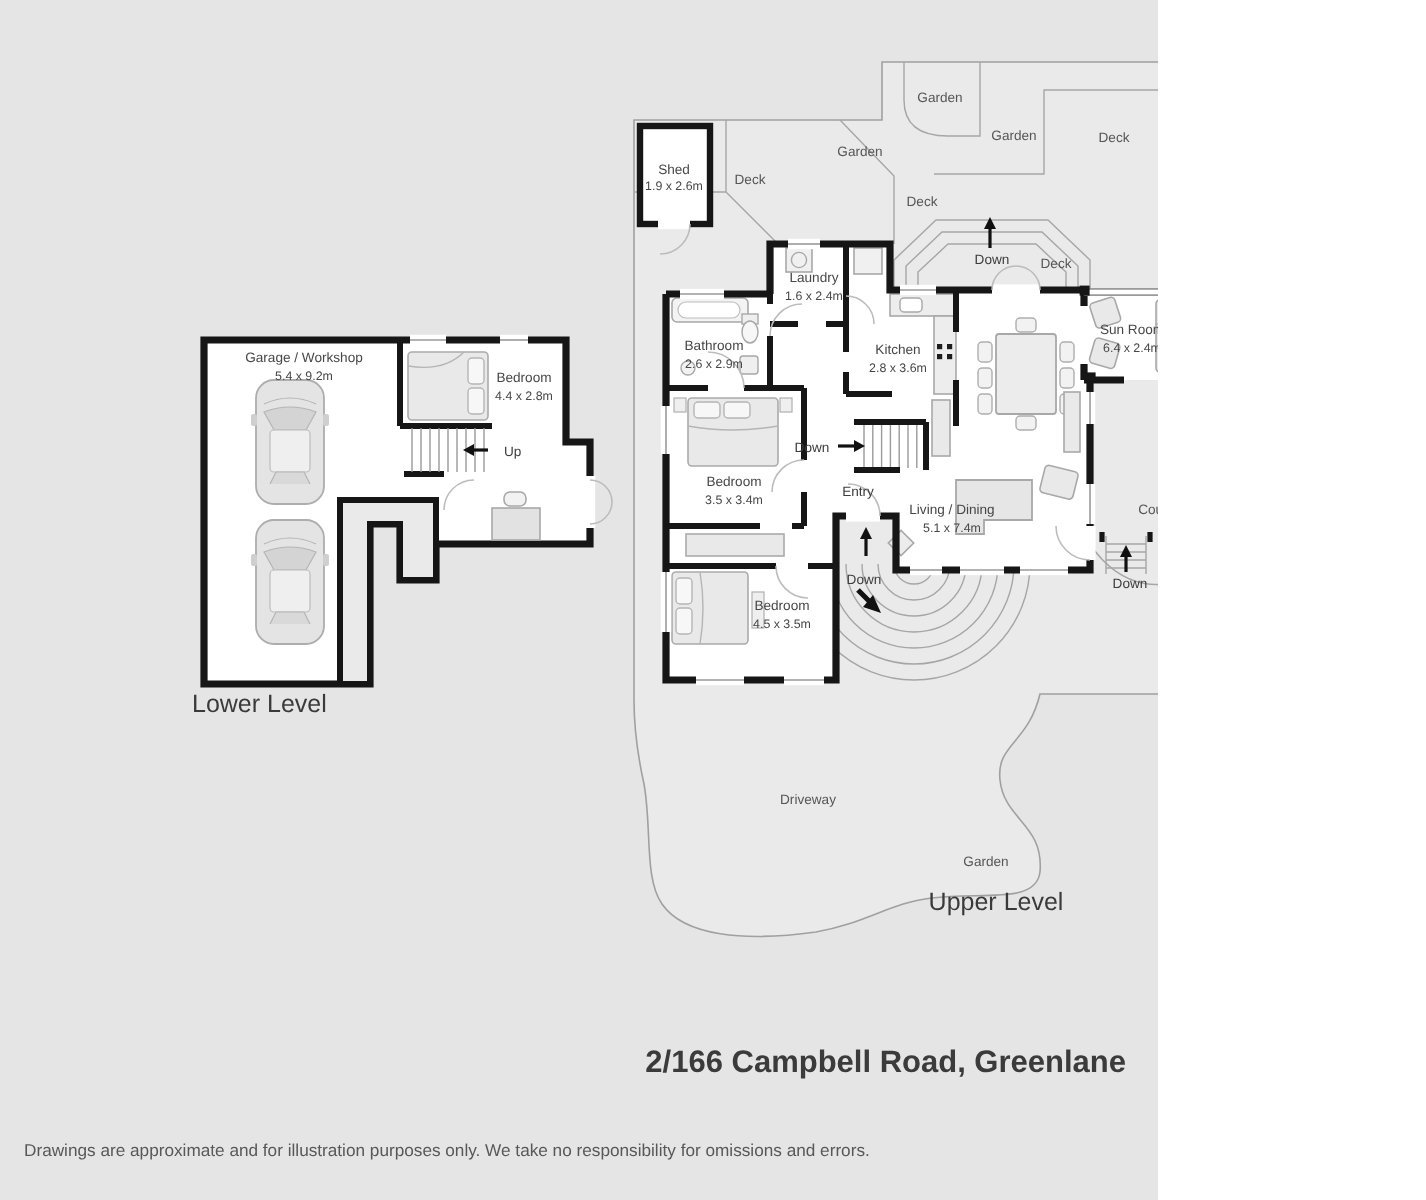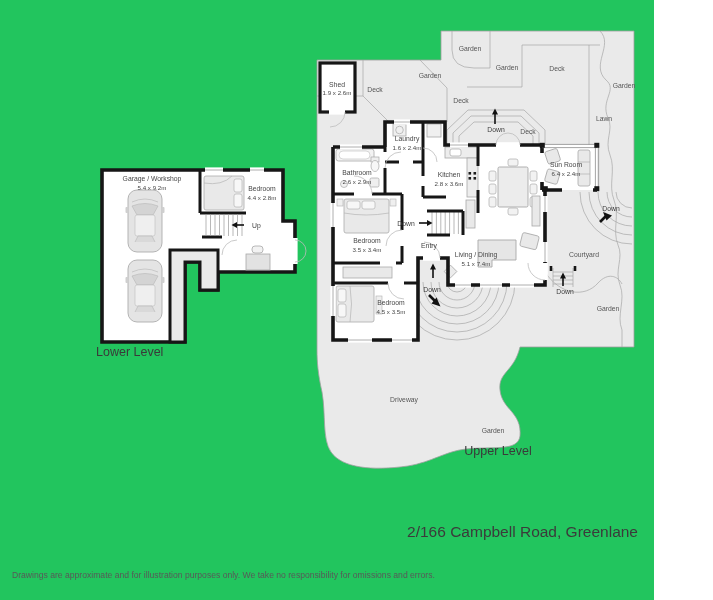--- a/index.html
+++ b/index.html
@@ -1,25 +1,25 @@
 <!DOCTYPE html>
 <html><head>
 <meta charset="utf-8">
 <style>
   html,body{margin:0;padding:0;background:#ffffff;}
   body{font-family:"Liberation Sans", sans-serif;}
-  #stage{position:relative;width:654px;height:600px;background:#22c55e;overflow:hidden;}
+  #stage{position:relative;width:579px;height:600px;background:#e5e5e5;overflow:hidden;}
   svg{position:absolute;left:0;top:0;}
   svg text{font-family:"Liberation Sans", sans-serif;fill:#474747;}
   .room-name{font-size:6.8px;}
   .room-dims{font-size:6.2px;}
   .outdoor-label{font-size:6.8px;fill:#565656;}
   .nav-label{font-size:6.8px;fill:#3d3d3d;}
   .level-label{font-size:12.5px;fill:#3a3a3a;}
-  .address{position:absolute;right:16px;top:523px;font-size:15.5px;font-weight:400;color:#3b3b3b;}
+  .address{position:absolute;right:16px;top:523px;font-size:15.5px;font-weight:700;color:#3b3b3b;}
   .disclaimer{position:absolute;left:12px;top:558px;font-size:8.6px;color:#585858;line-height:11.5px;margin-top:12px;}
 </style>
 </head>
 <body>
 
 <div id="stage">
 <svg width="713" height="600" viewBox="0 0 713 600">
 
   <g>
     <path d="M317,60 L441,60 L441,31 L634,31 L634,347 L520,347

